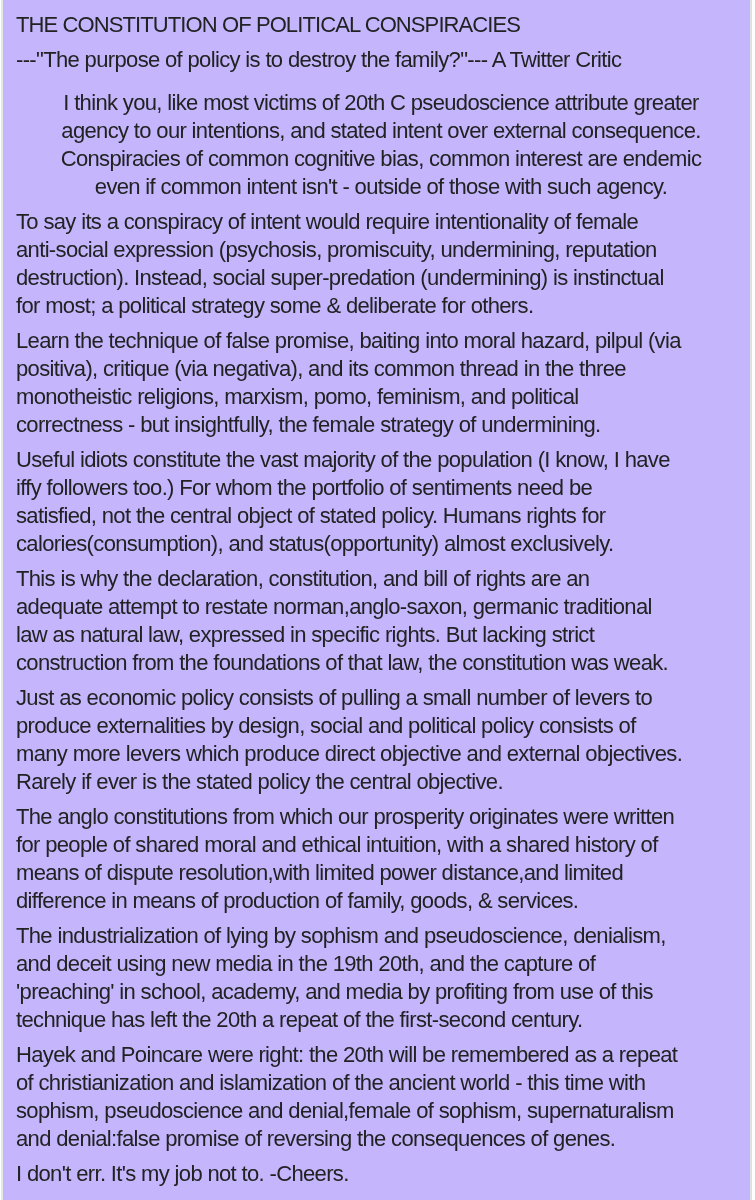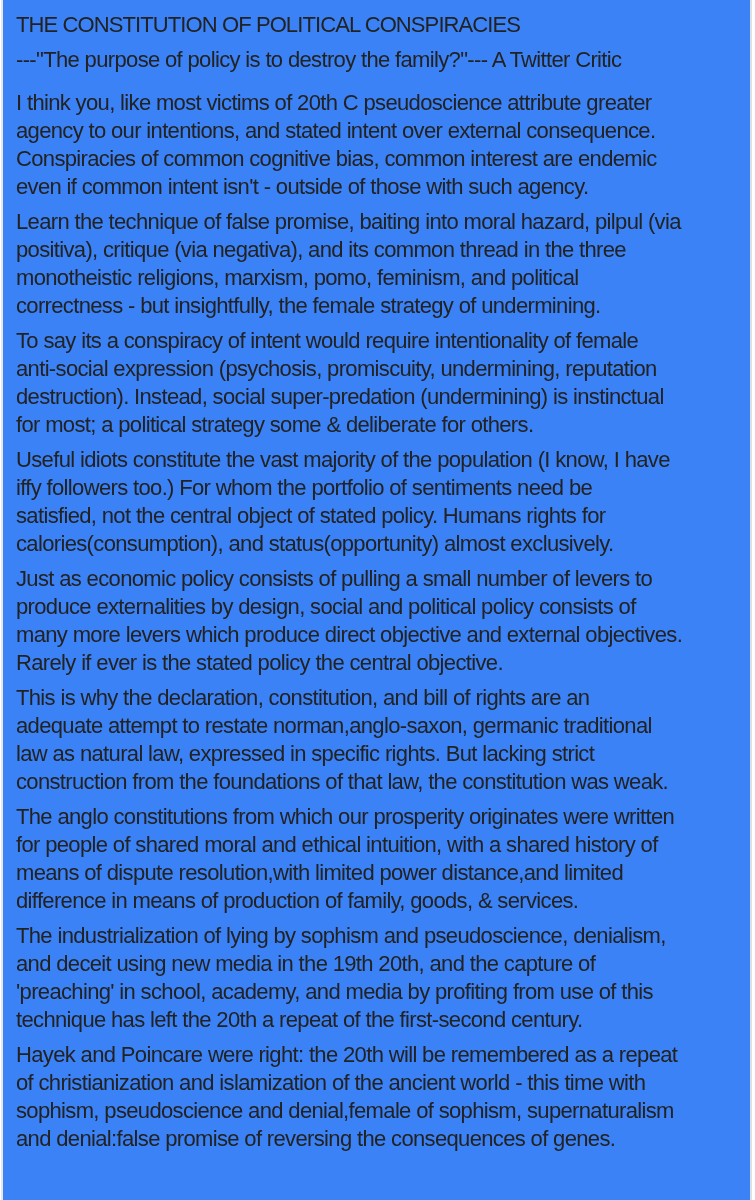--- a/index.html
+++ b/index.html
@@ -13,21 +13,21 @@
     overflow: hidden;
     font-family: "Liberation Sans", sans-serif;
   }
   .text-panel {
     box-sizing: border-box;
     position: absolute;
     left: 0;
     top: 0;
     width: 751px;
     height: 1200px;
-    background: #3b82f6;
+    background: #c4b5fd;
     border-left: 2px solid #e4e7e7;
     border-right: 2px solid #dde1e1;
     margin-left: 1px;
     overflow: hidden;
   }
   .text-inner {
     padding: 11px 4px 0 13px;
     color: #222222;
     font-size: 22px;
     line-height: 28px;
@@ -44,59 +44,61 @@
   .quote-line {
     margin: 7px 0 0 0;
     white-space: pre;
   }
   .para {
     margin: 7px 0 0 0;
     white-space: pre;
   }
   .para.first-after-quote {
     margin-top: 15px;
+    text-align: center;
   }
 </style>
 </head>
 <body>
 
 <div class="text-panel">
   <div class="text-inner">
     <h1 class="doc-title">THE CONSTITUTION OF POLITICAL CONSPIRACIES</h1>
     <p class="quote-line">---"The purpose of policy is to destroy the family?"--- A Twitter Critic</p>
     <p class="para first-after-quote">I think you, like most victims of 20th C pseudoscience attribute greater
 agency to our intentions, and stated intent over external consequence.
 Conspiracies of common cognitive bias, common interest are endemic
 even if common intent isn't - outside of those with such agency.</p>
+    <p class="para">To say its a conspiracy of intent would require intentionality of female
+anti-social expression (psychosis, promiscuity, undermining, reputation
+destruction). Instead, social super-predation (undermining) is instinctual
+for most; a political strategy some &amp; deliberate for others.</p>
     <p class="para">Learn the technique of false promise, baiting into moral hazard, pilpul (via
 positiva), critique (via negativa), and its common thread in the three
 monotheistic religions, marxism, pomo, feminism, and political
 correctness - but insightfully, the female strategy of undermining.</p>
-    <p class="para">To say its a conspiracy of intent would require intentionality of female
-anti-social expression (psychosis, promiscuity, undermining, reputation
-destruction). Instead, social super-predation (undermining) is instinctual
-for most; a political strategy some &amp; deliberate for others.</p>
     <p class="para">Useful idiots constitute the vast majority of the population (I know, I have
 iffy followers too.) For whom the portfolio of sentiments need be
 satisfied, not the central object of stated policy. Humans rights for
 calories(consumption), and status(opportunity) almost exclusively.</p>
+    <p class="para">This is why the declaration, constitution, and bill of rights are an
+adequate attempt to restate norman,anglo-saxon, germanic traditional
+law as natural law, expressed in specific rights. But lacking strict
+construction from the foundations of that law, the constitution was weak.</p>
     <p class="para">Just as economic policy consists of pulling a small number of levers to
 produce externalities by design, social and political policy consists of
 many more levers which produce direct objective and external objectives.
 Rarely if ever is the stated policy the central objective.</p>
-    <p class="para">This is why the declaration, constitution, and bill of rights are an
-adequate attempt to restate norman,anglo-saxon, germanic traditional
-law as natural law, expressed in specific rights. But lacking strict
-construction from the foundations of that law, the constitution was weak.</p>
     <p class="para">The anglo constitutions from which our prosperity originates were written
 for people of shared moral and ethical intuition, with a shared history of
 means of dispute resolution,with limited power distance,and limited
 difference in means of production of family, goods, &amp; services.</p>
     <p class="para">The industrialization of lying by sophism and pseudoscience, denialism,
 and deceit using new media in the 19th 20th, and the capture of
 'preaching' in school, academy, and media by profiting from use of this
 technique has left the 20th a repeat of the first-second century.</p>
     <p class="para">Hayek and Poincare were right: the 20th will be remembered as a repeat
 of christianization and islamization of the ancient world - this time with
 sophism, pseudoscience and denial,female of sophism, supernaturalism
 and denial:false promise of reversing the consequences of genes.</p>
+    <p class="para">I don't err. It's my job not to. -Cheers.</p>
   </div>
 </div>
 
 </body></html>

